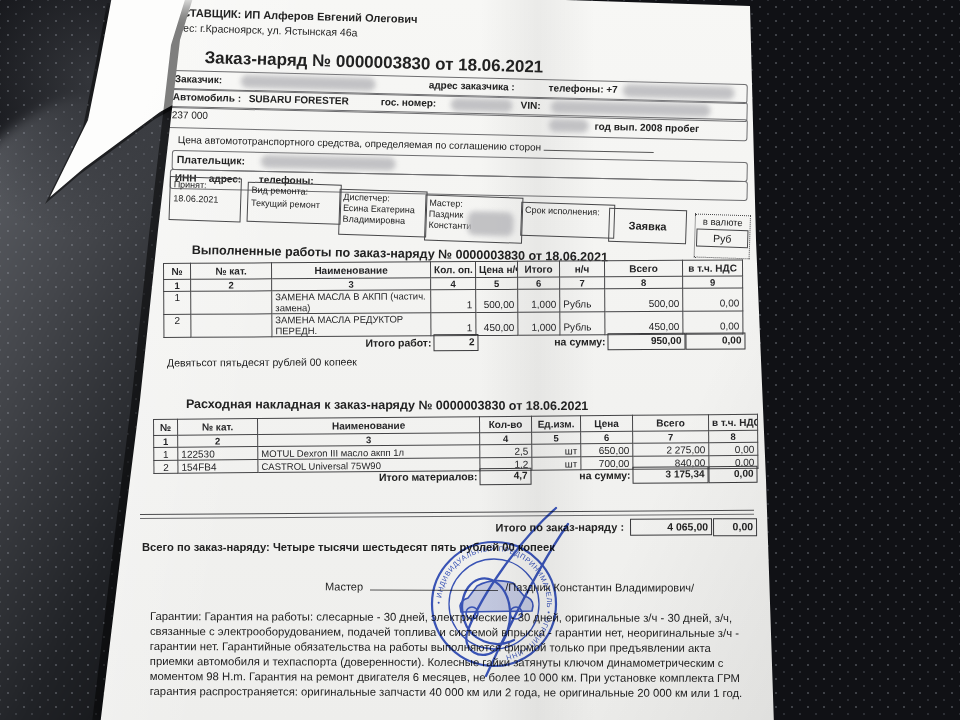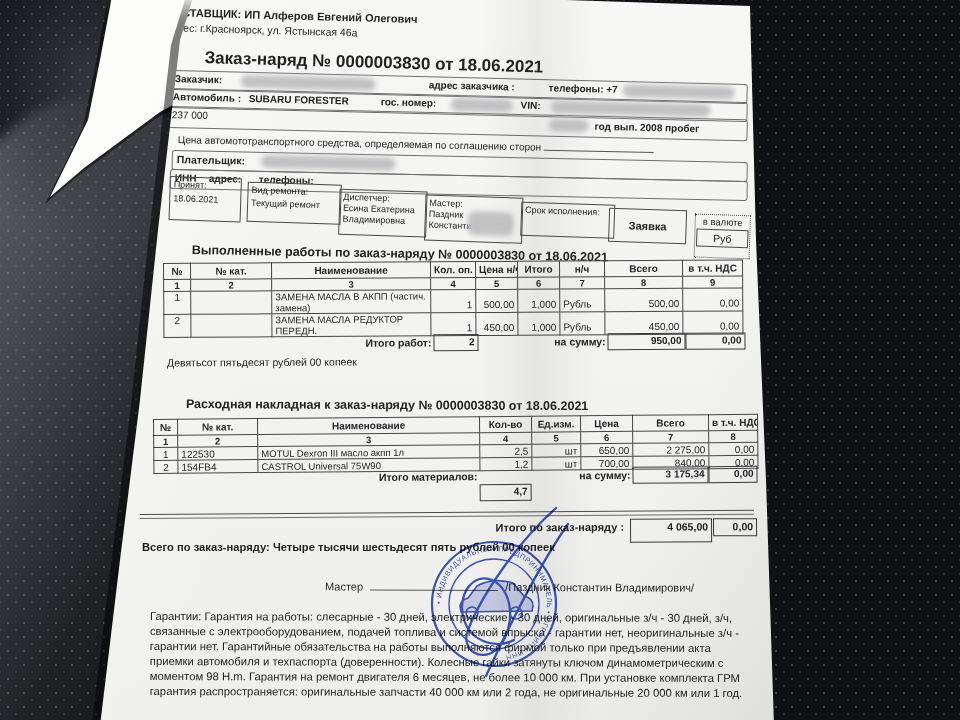--- a/index.html
+++ b/index.html
@@ -279,32 +279,32 @@
             <td class="name">CASTROL Universal 75W90</td>
             <td class="num">1,2</td>
             <td class="num">шт</td>
             <td class="num">700,00</td>
             <td class="num">840,00</td>
             <td class="num">0,00</td>
           </tr>
         </tbody>
       </table>
       <div class="tot-lbl" style="left:100px;top:54px;width:224px;">Итого материалов:</div>
-      <div class="tot-box" style="left:326px;top:68px;width:52px;height:17px;">4,7</div>
+      <div class="tot-box" style="left:326px;top:52px;width:52px;height:17px;">4,7</div>
       <div class="tot-lbl" style="left:382px;top:54px;width:95px;">на сумму:</div>
       <div class="tot-box" style="left:479px;top:52px;width:76px;height:17px;">3 175,34</div>
       <div class="tot-box" style="left:555px;top:52px;width:49px;height:17px;">0,00</div>
     </div>
 
 
     <div class="abs" style="left:140px;top:514px;width:614px;height:3px;border-top:1.5px solid #4b4b4d;border-bottom:1px solid #6c6c6e;transform:rotate(-0.4deg);transform-origin:left top;"></div>
 
     <div class="abs" style="left:400px;top:520px;height:18px;transform:rotate(-0.3deg);transform-origin:left top;">
       <span class="tot-lbl" style="left:0;top:2px;width:224px;font-size:11px;">Итого по заказ-наряду :</span>
-      <span class="tot-box" style="left:230px;top:0;width:82px;height:24px;font-size:10.5px;">4 065,00</span>
+      <span class="tot-box" style="left:230px;top:0;width:82px;height:17px;font-size:10.5px;">4 065,00</span>
       <span class="tot-box" style="left:313px;top:0;width:44px;height:18px;font-size:10.5px;">0,00</span>
     </div>
 
     <div class="abs b" style="left:142px;top:541px;font-size:11.2px;white-space:nowrap;">Всего по заказ-наряду: Четыре тысячи шестьдесят пять рублей 00 копеек</div>
 
     <div class="abs" style="left:325px;top:580px;font-size:11px;white-space:nowrap;transform:rotate(0.2deg);">
       <span>Мастер</span>
       <span class="uline" style="width:128px;margin:0 4px;"></span>
       <span>/Паздник Константин Владимирович/</span>
     </div>

